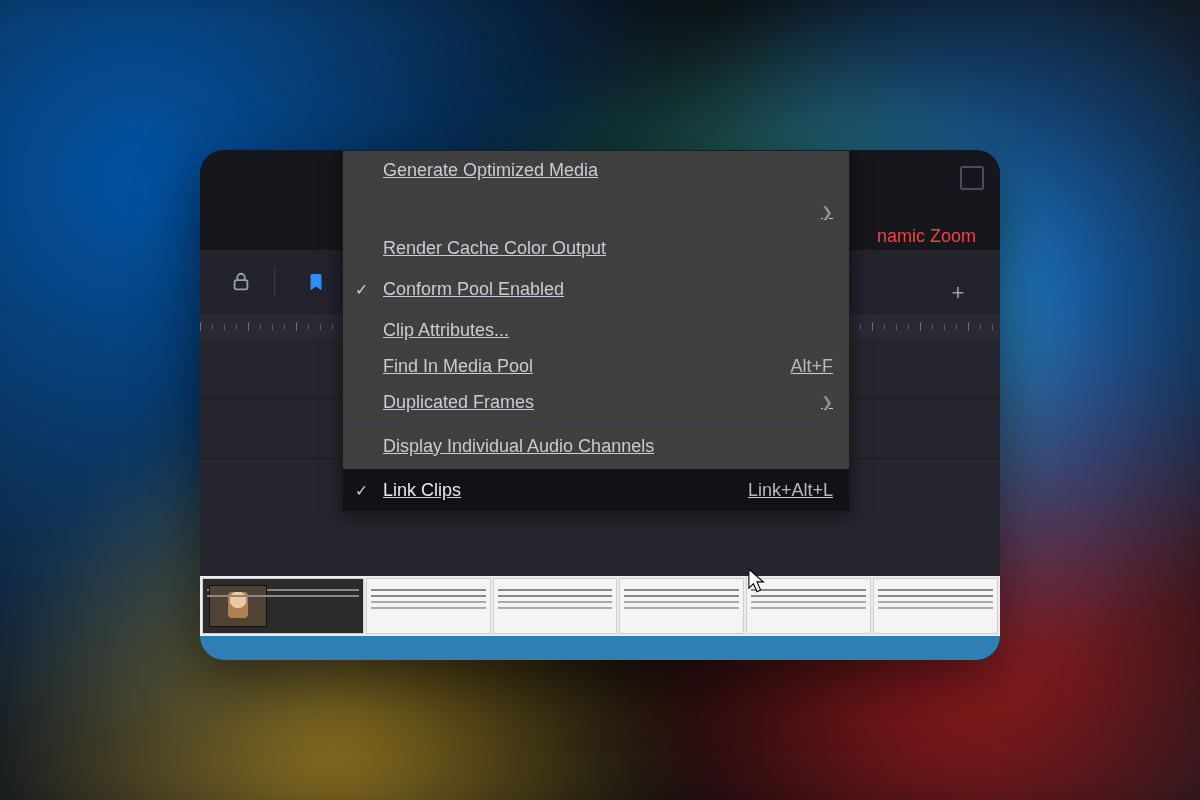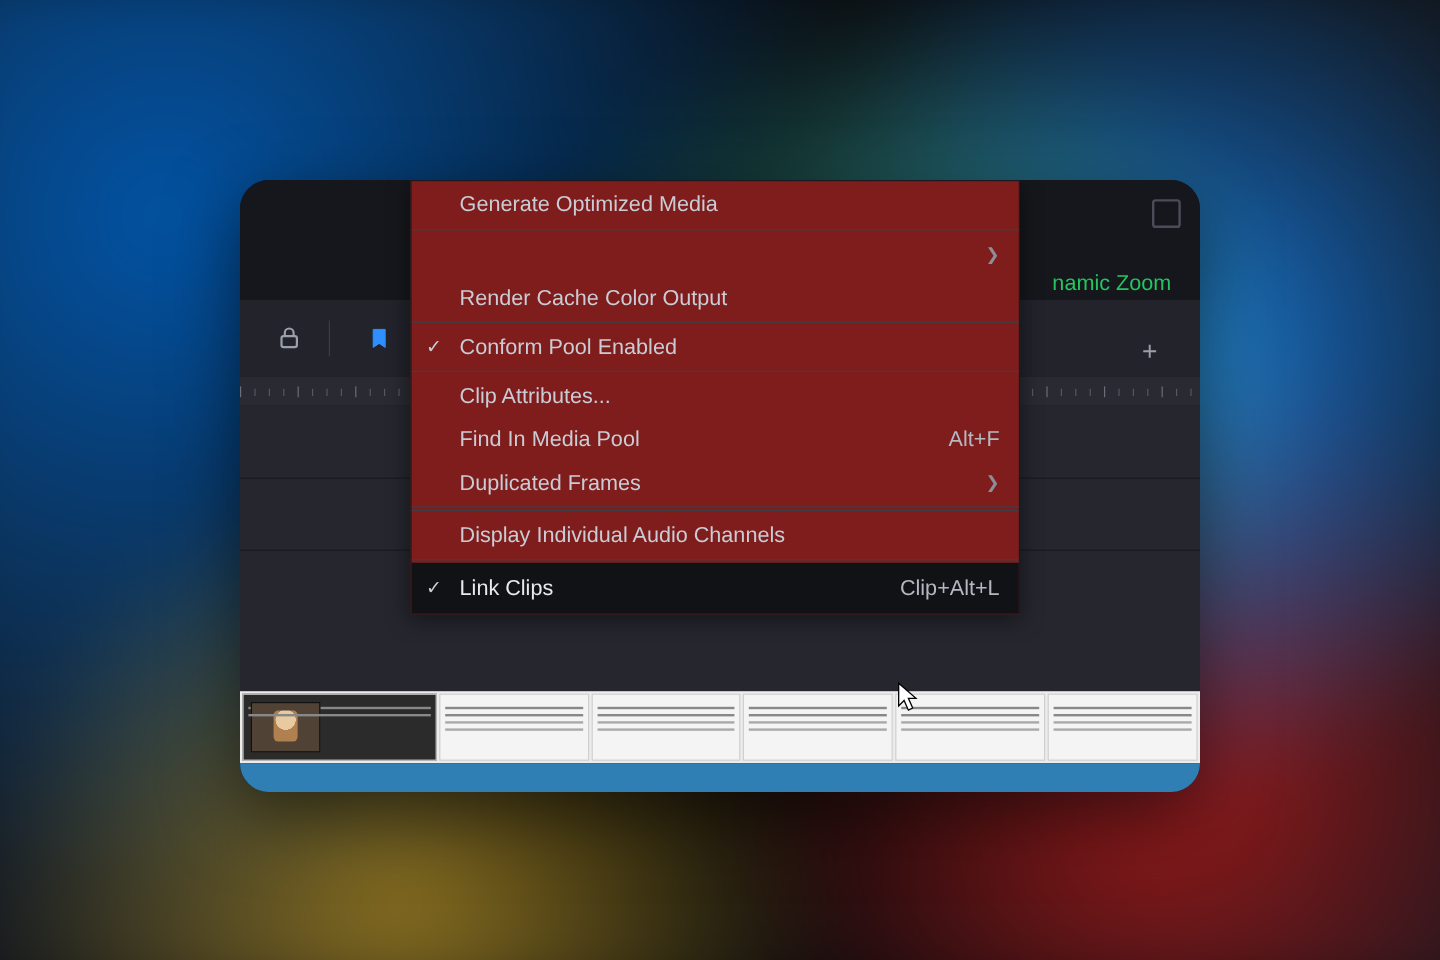--- a/index.html
+++ b/index.html
@@ -71,21 +71,21 @@
     height: 30px;
     background: #3a3c46;
     margin-left: 18px;
   }
   .bookmark-svg { fill:#2f8fff; stroke:#2f8fff; }
 
   .right-label {
     position: absolute;
     right: 24px;
     top: 76px;
-    color: #22c55e;
+    color: #ef4444;
     font-size: 18px;
   }
   .plus-btn {
     position: absolute;
     right: 30px;
     top: 130px;
     color: #9aa0ab;
     font-size: 22px;
     width: 24px; height: 24px;
     text-align: center;
@@ -196,25 +196,26 @@
     height: 24px;
     background: #2f7fb5;
   }
 
   
   .menu {
     position: absolute;
     left: 142px;
     top: 0;
     width: 506px;
-    background: #7f1d1d;
+    background: #404040;
     color: #c9ccd4;
     font-size: 18px;
     border: 1px solid #1a1b20;
     box-shadow: 0 4px 18px rgba(0,0,0,0.5);
+    text-decoration: underline;
   }
   .menu-item {
     display: flex;
     align-items: center;
     height: 36px;
     padding: 0 16px 0 40px;
     position: relative;
     white-space: nowrap;
   }
   .menu-item.tall { height: 38px; }
@@ -419,21 +420,21 @@
       </div>
       <div class="menu-sep"></div>
       <div class="menu-sep"></div>
       <div class="menu-item">
         <span>Display Individual Audio Channels</span>
       </div>
       <div class="menu-sep"></div>
       <div class="menu-item highlight">
         <span class="check">✓</span>
         <span>Link Clips</span>
-        <span class="shortcut">Clip+Alt+L</span>
+        <span class="shortcut">Link+Alt+L</span>
       </div>
     </div>
 
   <div class="cursor" style="left:548px; top:418px;">
     <svg viewBox="0 0 20 28">
       <path d="M1 1 L1 22 L6 17 L10 26 L14 24 L10 15 L17 15 Z" fill="#fff" stroke="#000" stroke-width="1.2"></path>
     </svg>
   </div>
 
 </div>

